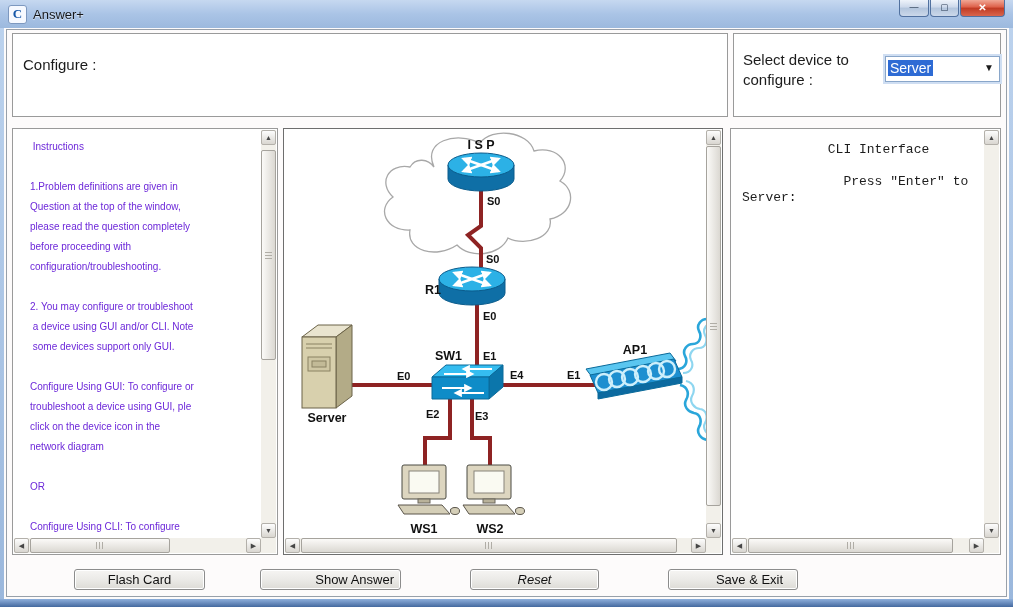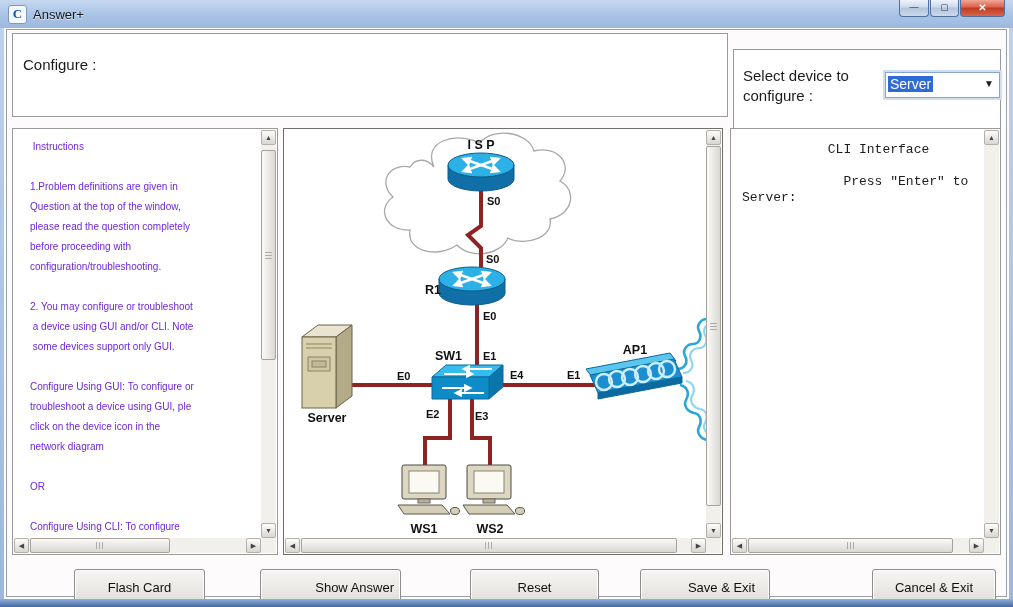--- a/index.html
+++ b/index.html
@@ -52,21 +52,21 @@
     background:linear-gradient(180deg,#fdfdfd,#d9d6d0);color:#474747;font-size:7px;line-height:13px;text-align:center;}
   .sb-btn.up{top:0;} .sb-btn.down{bottom:0;} .sb-btn.left{left:0;} .sb-btn.right{right:0;}
   .sb-thumb{position:absolute;box-sizing:border-box;border:1px solid #a6a39d;border-radius:2px;
     background:linear-gradient(90deg,#fbfaf8,#dbd8d2);}
   .sb-thumb.h{top:0;height:15px;background:linear-gradient(180deg,#fbfaf8,#dbd8d2);}
   .sb-thumb.v{left:0;width:15px;}
   .sb-thumb::after{content:"";position:absolute;inset:0;background-repeat:no-repeat;background-position:center;}
   .sb-thumb.h::after{background-image:repeating-linear-gradient(90deg,#b0ada6 0 1px,transparent 1px 3px);background-size:8px 7px;}
   .sb-thumb.v::after{background-image:repeating-linear-gradient(0deg,#b0ada6 0 1px,transparent 1px 3px);background-size:7px 8px;}
   
-  .btn{position:absolute;top:541px;height:37px;box-sizing:border-box;border:1px solid #8c8c8c;border-radius:3px;
+  .btn{position:absolute;top:541px;height:21px;box-sizing:border-box;border:1px solid #8c8c8c;border-radius:3px;
     background:linear-gradient(180deg,#f6f5f3 0%,#ebeae7 50%,#dddbd6 100%);box-shadow:inset 0 0 0 1px #ffffff;
     font-family:"Liberation Sans",sans-serif;font-size:13px;color:#111;text-align:center;line-height:18px;}
   svg text{font-family:"Liberation Sans",sans-serif;}
   .node-lbl{font-weight:bold;font-size:12.5px;fill:#111;}
   .port-lbl{font-weight:bold;font-size:11px;fill:#111;}
 </style>
 </head>
 <body>
 
 <div class="window">
@@ -81,21 +81,21 @@
     </div>
   </div>
 
   <div class="client">
     <div class="inner-frame"></div>
 
     <div class="panel" style="left:8px;top:5px;width:716px;height:84px;">
       <div class="q-label">Configure :</div>
     </div>
 
-    <div class="panel" style="left:729px;top:5px;width:268px;height:84px;margin-top:16px;">
+    <div class="panel" style="left:729px;top:5px;width:268px;height:84px;">
       <div class="sel-label">Select device to configure :</div>
       <div class="combo">
         <span class="combo-val">Server</span>
         <span class="combo-arrow">▼</span>
       </div>
     </div>
 
     <div class="panel" style="left:8px;top:100px;width:266px;height:427px;">
       <div class="instr-text"> Instructions
 
@@ -261,19 +261,18 @@
       <div class="hsb">
         <div class="sb-btn left">◀</div>
         <div class="sb-thumb h" style="left:16px;width:205px;"></div>
         <div class="sb-btn right">▶</div>
       </div>
       <div class="sb-corner"></div>
     </div>
 
     <button class="btn" style="left:70px;width:131px;">Flash Card</button>
     <button class="btn" style="left:256px;width:141px;text-align:right;">Show Answer</button>
-    <button class="btn" style="left:466px;width:129px;">Reset</button>
-    <button class="btn" style="left:636px;width:130px;padding-left:39px;">Save &amp; Exit</button>
-    <button class="btn" style="left:868px;width:124px;">Cancel &amp; Exit</button>
+    <button class="btn" style="left:466px;width:129px;font-style:italic;">Reset</button>
+    <button class="btn" style="left:664px;width:130px;padding-left:39px;">Save &amp; Exit</button>
   </div>
 
   <div class="frame-bottom"></div>
 </div>
 
 </body></html>

